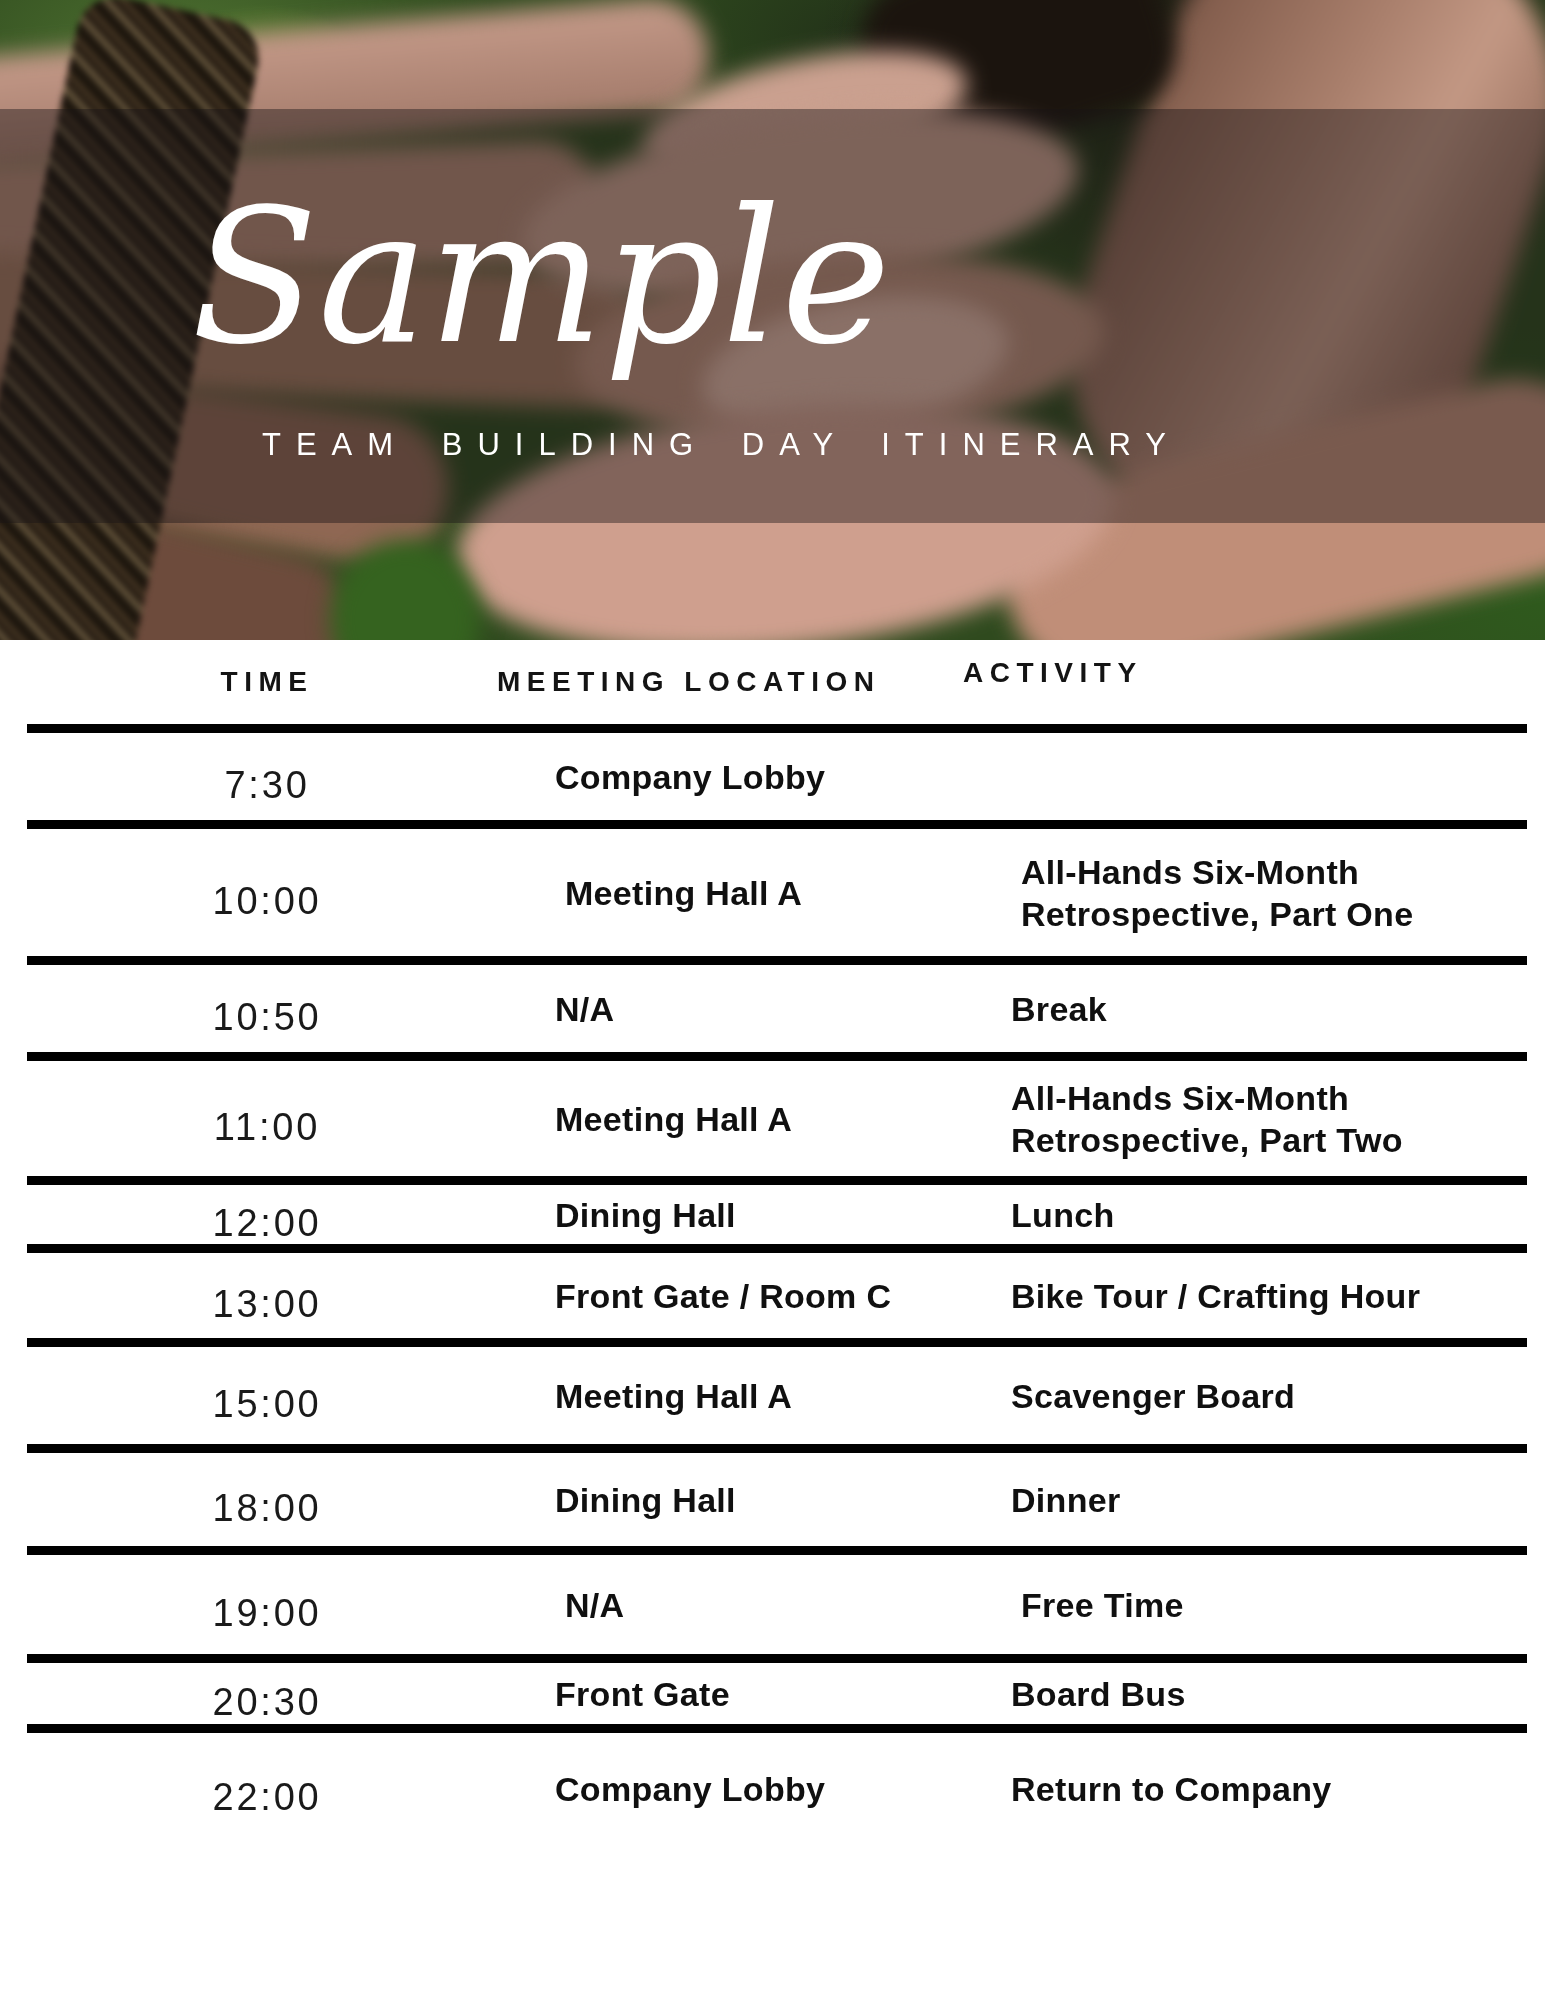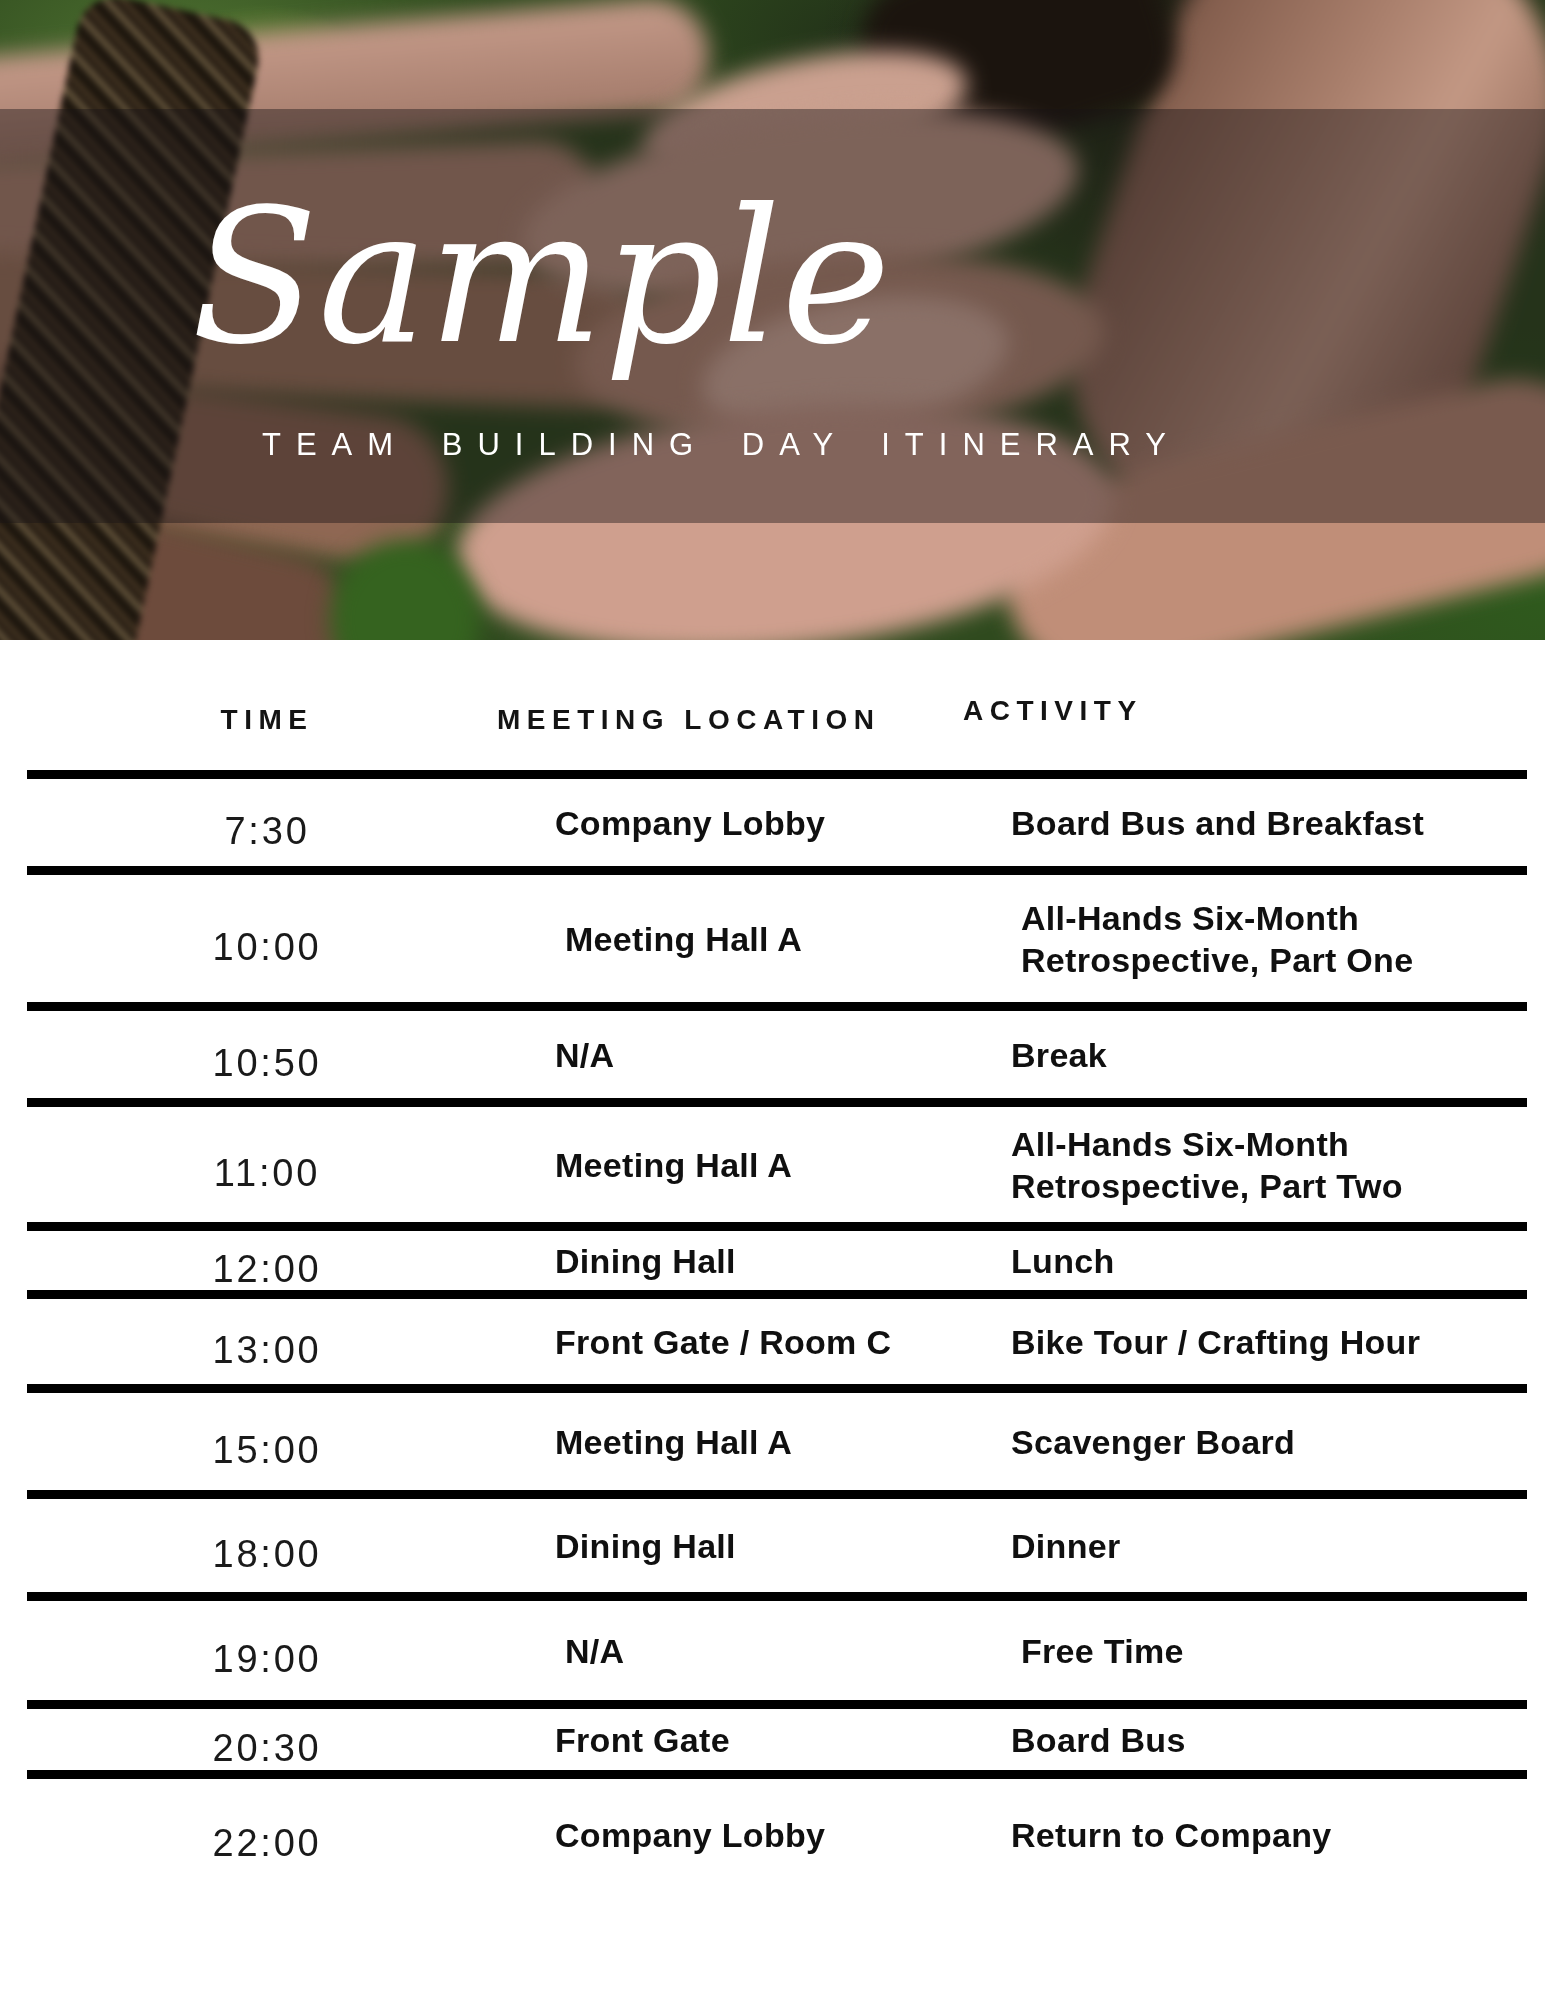--- a/index.html
+++ b/index.html
@@ -54,21 +54,21 @@
     font-family:"DejaVu Serif","Liberation Serif",serif; font-style:italic; font-weight:400;
     font-size:185px; line-height:1; color:#ffffff; }
   .hero-subtitle { position:absolute; z-index:3; left:262px; top:428px;
     font-size:31px; font-weight:400; color:#ffffff; letter-spacing:15px; word-spacing:10px; line-height:1.1; }
 
   
   .schedule { position:absolute; left:27px; top:640px; width:1500px; }
 
   .thead, .row { display:grid; grid-template-columns:480px 456px 564px; align-items:center; }
 
-  .thead { height:100px;margin-top:30px; }
+  .thead { height:84px; }
   .th { font-size:28px; font-weight:700; letter-spacing:6.5px; color:#141414; }
   .th.time { text-align:center; }
   .th.loc  { margin-left:-10px; }
   .th.act  { transform:translateY(-9px); }
 
   .row { border-top:9px solid #000; }
   .cell.time { text-align:center; font-size:38px; font-weight:300; letter-spacing:2.8px;
                color:#1a1a1a; transform:translateY(9px); }
   .cell.loc, .cell.act { font-size:34px; font-weight:700; letter-spacing:0.3px;
                line-height:42px; color:#101010; padding-right:20px;margin-left:48px; }
@@ -119,21 +119,20 @@
   <main class="schedule">
     <div class="thead">
       <div class="th time">TIME</div>
       <div class="th loc">MEETING LOCATION</div>
       <div class="th act">ACTIVITY</div>
     </div>
     <div id="rows">
   <div class="row">
     <div class="cell time">7:30</div>
     <div class="cell loc">Company Lobby</div>
-    <div class="cell act">Board Bus and Breakfast</div>
   </div>
 
   <div class="row">
     <div class="cell time">10:00</div>
     <div class="cell loc">Meeting Hall A</div>
     <div class="cell act">All-Hands Six-Month Retrospective, Part One</div>
   </div>
 
   <div class="row">
     <div class="cell time">10:50</div>

